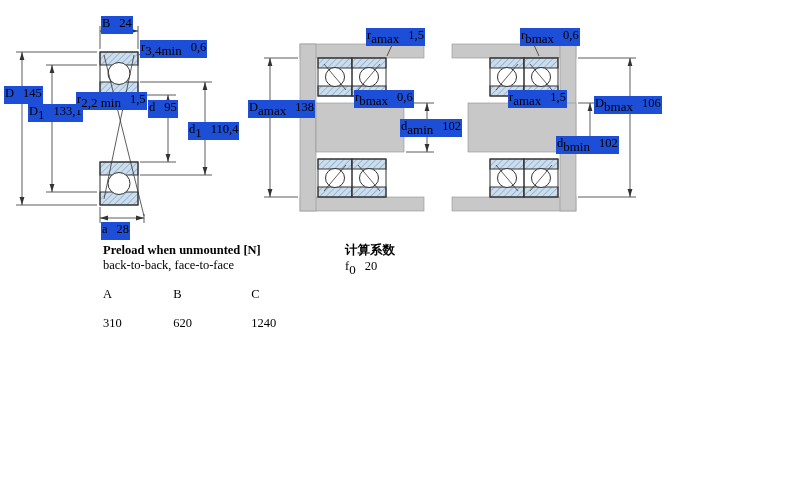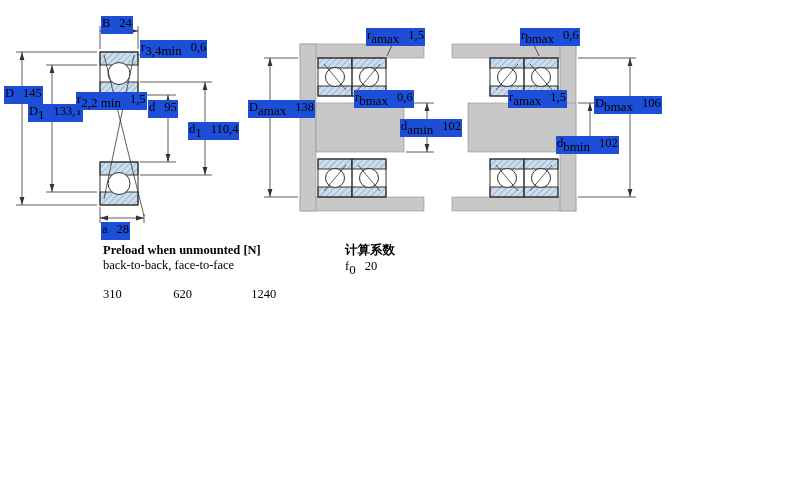--- a/index.html
+++ b/index.html
@@ -230,20 +230,25 @@
   </div>
   <div class="dim lbl" style="left:556px;top:136px">
     <span><span>d</span><sub>bmin</sub></span><span class="val">102</span>
   </div>
 
   <div class="tblock" style="left:103px;top:243px">
     <div class="title">Preload when unmounted [N]</div>
     <div>back-to-back, face-to-face</div>
     <div class="ptable">
       <div class="prow">
+        <span class="c1">A</span>
+        <span class="c2">B</span>
+        <span class="c3">C</span>
+      </div>
+      <div class="prow">
         <span class="c1">310</span>
         <span class="c2">620</span>
         <span class="c3">1240</span>
       </div>
     </div>
   </div>
 
   <div class="tblock" style="left:345px;top:243px">
     <div class="title">计算系数</div>
     <div class="calc-line lbl">

